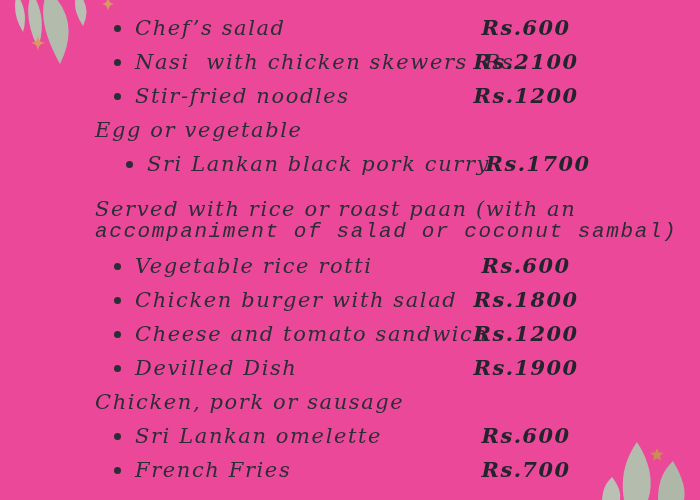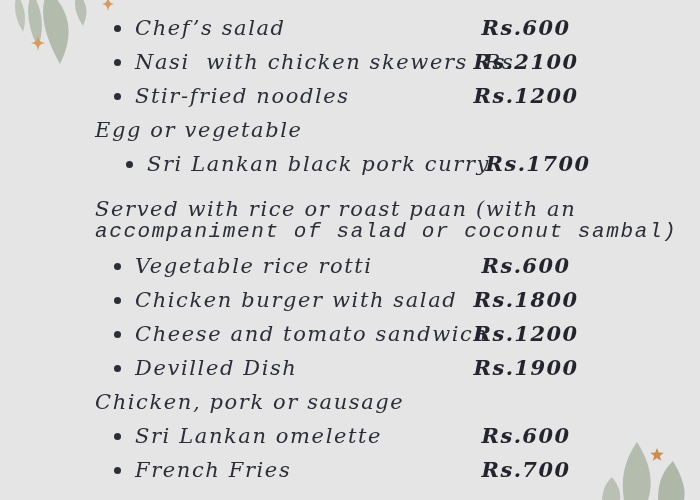--- a/index.html
+++ b/index.html
@@ -1,19 +1,19 @@
 <!DOCTYPE html>
 <html><head>
 <meta charset="utf-8">
 <style>
   html,body{margin:0;padding:0;}
   .page{
     position:relative;
     width:700px;height:500px;
-    background:#e5e5e5;
+    background:#ec4899;
     overflow:hidden;
     font-family:"DejaVu Serif", serif;
   }
   .menu{position:absolute;inset:0;}
   .row{
     position:absolute;left:0;width:700px;height:34px;line-height:34px;
     font-style:italic;font-size:21px;letter-spacing:1.6px;color:#2c2e37;
   }
   .row .label{position:absolute;left:135px;white-space:pre;}
   .row.note .label{left:95px;}

